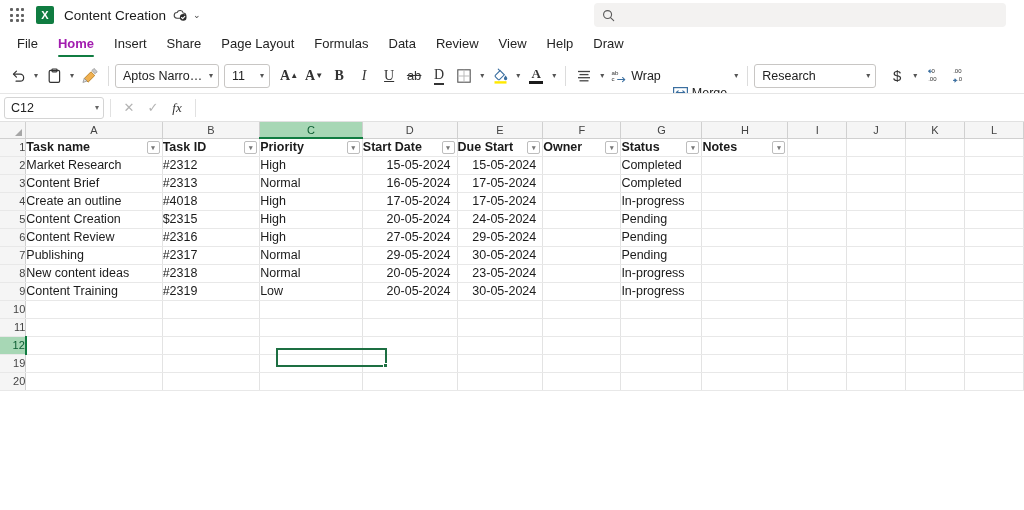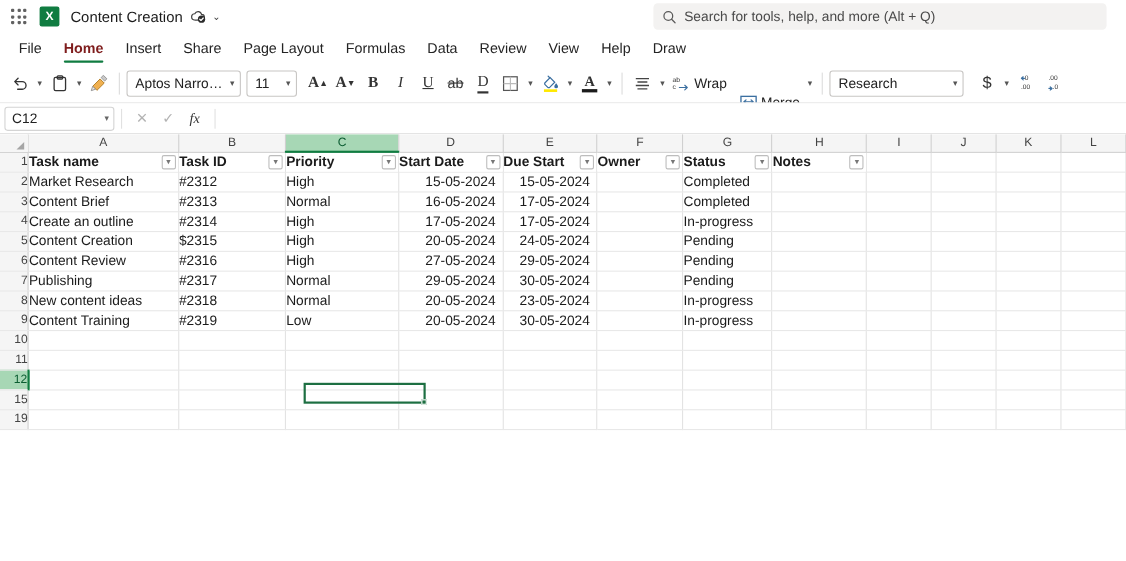--- a/index.html
+++ b/index.html
@@ -83,21 +83,21 @@
   }
   .tab {
     font-size: 13px;
     color: #242424;
     padding: 3px 9px 4px;
     border-radius: 4px;
     cursor: pointer;
     position: relative;
     white-space: nowrap;
   }
-  .tab.active { font-weight: bold; color: #7f1d1d; }
+  .tab.active { font-weight: bold; color: #a21caf; }
   .tab.active::after {
     content: "";
     position: absolute;
     left: 9px; right: 9px; bottom: -2px;
     height: 2.5px;
     background: #107c41;
     border-radius: 2px;
   }
 
   
@@ -303,21 +303,20 @@
       <path d="M8.6 8.5l1.1 1.1 2.1-2.2" fill="none" stroke="#fff" stroke-width="1.1" stroke-linecap="round" stroke-linejoin="round"></path>
     </svg>
   </div>
   <div class="title-chevron">⌄</div>
 
   <div class="searchbox">
     <svg width="13" height="13" viewBox="0 0 14 14">
       <circle cx="6" cy="6" r="4.3" fill="none" stroke="#5a5a5a" stroke-width="1.2"></circle>
       <line x1="9.2" y1="9.2" x2="12.6" y2="12.6" stroke="#5a5a5a" stroke-width="1.2" stroke-linecap="round"></line>
     </svg>
-    <div class="ph">Search for tools, help, and more (Alt + Q)</div>
   </div>
 </div>
 
 <div class="tabs" id="tabsRow">
     <div class="tab">File</div>
     <div class="tab active">Home</div>
     <div class="tab">Insert</div>
     <div class="tab">Share</div>
     <div class="tab">Page Layout</div>
     <div class="tab">Formulas</div>
@@ -551,21 +550,21 @@
           <td class="cell" style="width: 84px;">Completed</td>
           <td class="cell" style="width: 92px;"></td>
           <td class="cell" style="width: 68px;"></td>
           <td class="cell" style="width: 68px;"></td>
           <td class="cell" style="width: 68px;"></td>
           <td class="cell" style="width: 68px;"></td>
         </tr>
         <tr>
           <td class="rowhead">4</td>
           <td class="cell" style="width: 142px;">Create an outline</td>
-          <td class="cell" style="width: 104px;">#2314</td>
+          <td class="cell" style="width: 104px;">#4018</td>
           <td class="cell" style="width: 110px;">High</td>
           <td class="cell right" style="width: 98px;">17-05-2024</td>
           <td class="cell right" style="width: 88px;">17-05-2024</td>
           <td class="cell" style="width: 82px;"></td>
           <td class="cell" style="width: 84px;">In-progress</td>
           <td class="cell" style="width: 92px;"></td>
           <td class="cell" style="width: 68px;"></td>
           <td class="cell" style="width: 68px;"></td>
           <td class="cell" style="width: 68px;"></td>
           <td class="cell" style="width: 68px;"></td>
@@ -684,47 +683,47 @@
           <td class="cell" style="width: 88px;"></td>
           <td class="cell" style="width: 82px;"></td>
           <td class="cell" style="width: 84px;"></td>
           <td class="cell" style="width: 92px;"></td>
           <td class="cell" style="width: 68px;"></td>
           <td class="cell" style="width: 68px;"></td>
           <td class="cell" style="width: 68px;"></td>
           <td class="cell" style="width: 68px;"></td>
         </tr>
         <tr>
-          <td class="rowhead">15</td>
-          <td class="cell" style="width: 142px;"></td>
-          <td class="cell" style="width: 104px;"></td>
-          <td class="cell" style="width: 110px;"></td>
-          <td class="cell" style="width: 98px;"></td>
-          <td class="cell" style="width: 88px;"></td>
-          <td class="cell" style="width: 82px;"></td>
-          <td class="cell" style="width: 84px;"></td>
-          <td class="cell" style="width: 92px;"></td>
-          <td class="cell" style="width: 68px;"></td>
-          <td class="cell" style="width: 68px;"></td>
-          <td class="cell" style="width: 68px;"></td>
-          <td class="cell" style="width: 68px;"></td>
-        </tr>
-        <tr>
           <td class="rowhead">19</td>
           <td class="cell" style="width: 142px;"></td>
           <td class="cell" style="width: 104px;"></td>
           <td class="cell" style="width: 110px;"></td>
           <td class="cell" style="width: 98px;"></td>
           <td class="cell" style="width: 88px;"></td>
           <td class="cell" style="width: 82px;"></td>
           <td class="cell" style="width: 84px;"></td>
           <td class="cell" style="width: 92px;"></td>
           <td class="cell" style="width: 68px;"></td>
           <td class="cell" style="width: 68px;"></td>
           <td class="cell" style="width: 68px;"></td>
           <td class="cell" style="width: 68px;"></td>
         </tr>
+        <tr>
+          <td class="rowhead">20</td>
+          <td class="cell" style="width: 142px;"></td>
+          <td class="cell" style="width: 104px;"></td>
+          <td class="cell" style="width: 110px;"></td>
+          <td class="cell" style="width: 98px;"></td>
+          <td class="cell" style="width: 88px;"></td>
+          <td class="cell" style="width: 82px;"></td>
+          <td class="cell" style="width: 84px;"></td>
+          <td class="cell" style="width: 92px;"></td>
+          <td class="cell" style="width: 68px;"></td>
+          <td class="cell" style="width: 68px;"></td>
+          <td class="cell" style="width: 68px;"></td>
+          <td class="cell" style="width: 68px;"></td>
+        </tr>
       </tbody>
   </table>
   <div class="selbox" id="selBox" style="left: 276px; top: 226px; width: 111px; height: 19px;">
     <div class="handle"></div>
   </div>
 </div>
 
 </body></html>

